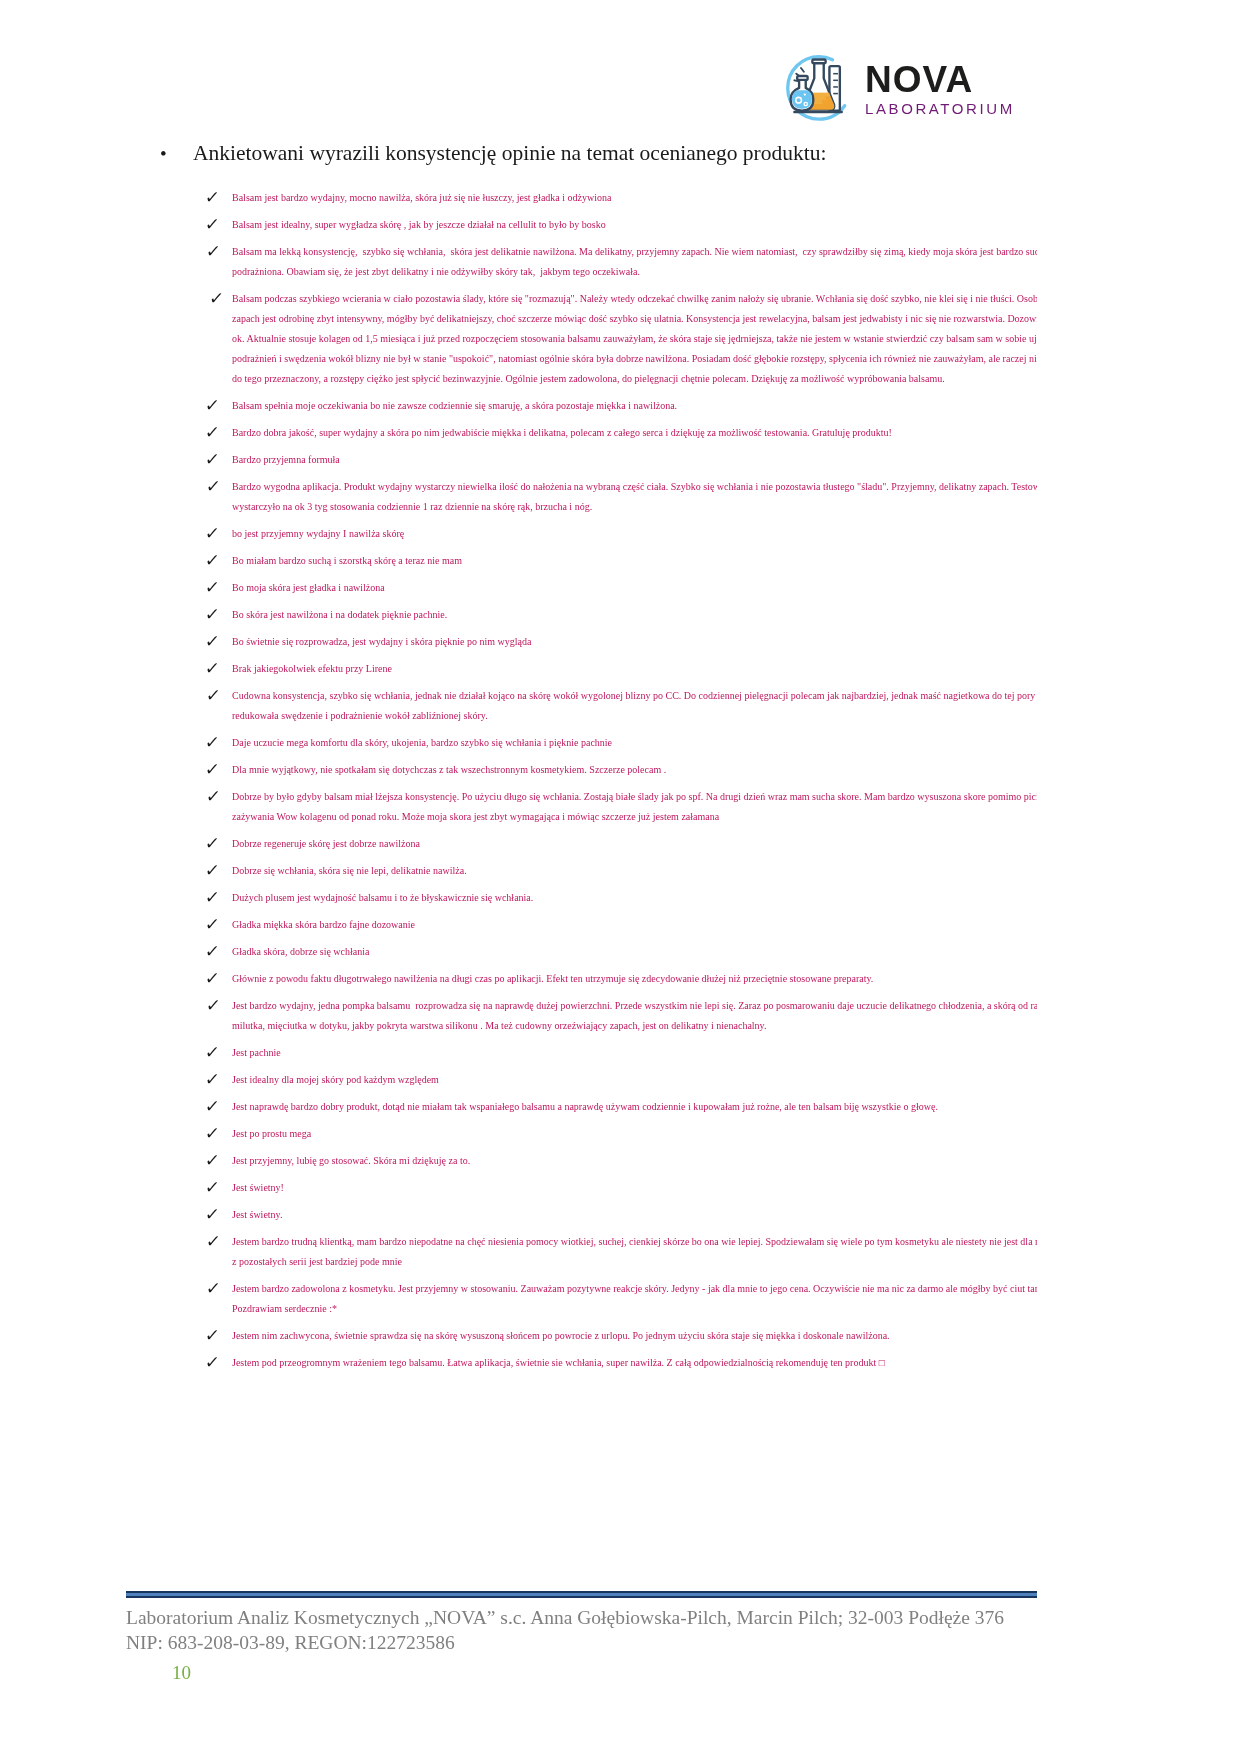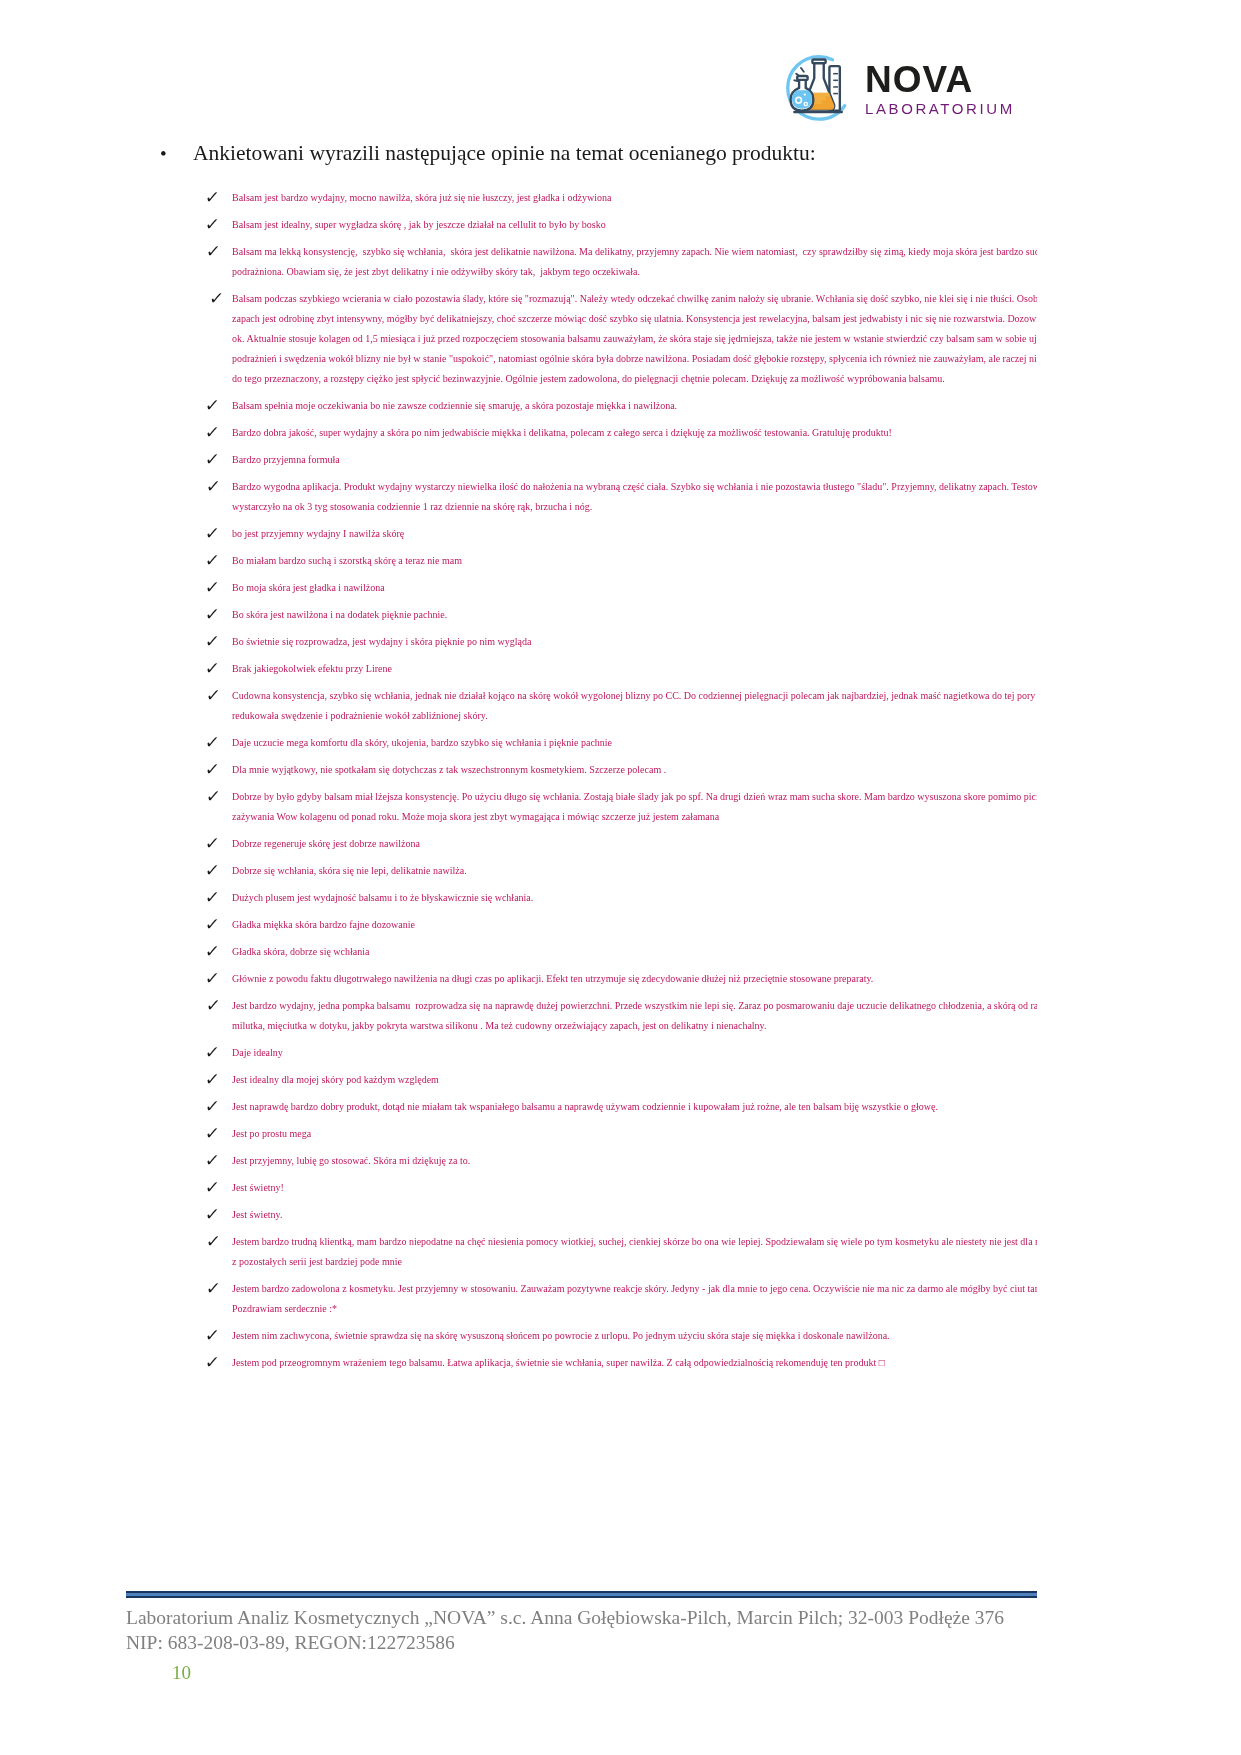--- a/index.html
+++ b/index.html
@@ -152,21 +152,21 @@
     </span>
     <span class="logo-text">
       <span class="logo-name">NOVA</span>
       <span class="logo-sub">LABORATORIUM</span>
     </span>
   </div>
 
   <div class="content">
     <div class="heading">
       <span class="bullet">•</span>
-      <span>Ankietowani wyrazili następujące opinie na temat ocenianego produktu:</span>
+      <span>Ankietowani wyrazili konsystencję opinie na temat ocenianego produktu:</span>
     </div>
 
     <div class="opinions" id="opinions">
         <div class="item">
           <span class="check">✓</span>
           <span class="txt">Balsam jest bardzo wydajny, mocno nawilża, skóra już się nie łuszczy, jest gładka i odżywiona</span>
         </div>
         <div class="item">
           <span class="check">✓</span>
           <span class="txt">Balsam jest idealny, super wygładza skórę , jak by jeszcze działał na cellulit to było by bosko</span>
@@ -258,21 +258,21 @@
         <div class="item">
           <span class="check">✓</span>
           <span class="txt">Głównie z powodu faktu długotrwałego nawilżenia na długi czas po aplikacji. Efekt ten utrzymuje się zdecydowanie dłużej niż przeciętnie stosowane preparaty.</span>
         </div>
         <div class="item">
           <span class="check">✓</span>
           <span class="txt">Jest bardzo wydajny, jedna pompka balsamu  rozprowadza się na naprawdę dużej powierzchni. Przede wszystkim nie lepi się. Zaraz po posmarowaniu daje uczucie delikatnego chłodzenia, a skórą od razu staje się taka milutka, mięciutka w dotyku, jakby pokryta warstwa silikonu . Ma też cudowny orzeźwiający zapach, jest on delikatny i nienachalny.</span>
         </div>
         <div class="item">
           <span class="check">✓</span>
-          <span class="txt">Daje idealny</span>
+          <span class="txt">Jest pachnie</span>
         </div>
         <div class="item">
           <span class="check">✓</span>
           <span class="txt">Jest idealny dla mojej skóry pod każdym względem</span>
         </div>
         <div class="item">
           <span class="check">✓</span>
           <span class="txt">Jest naprawdę bardzo dobry produkt, dotąd nie miałam tak wspaniałego balsamu a naprawdę używam codziennie i kupowałam już rożne, ale ten balsam biję wszystkie o głowę.</span>
         </div>
         <div class="item">

